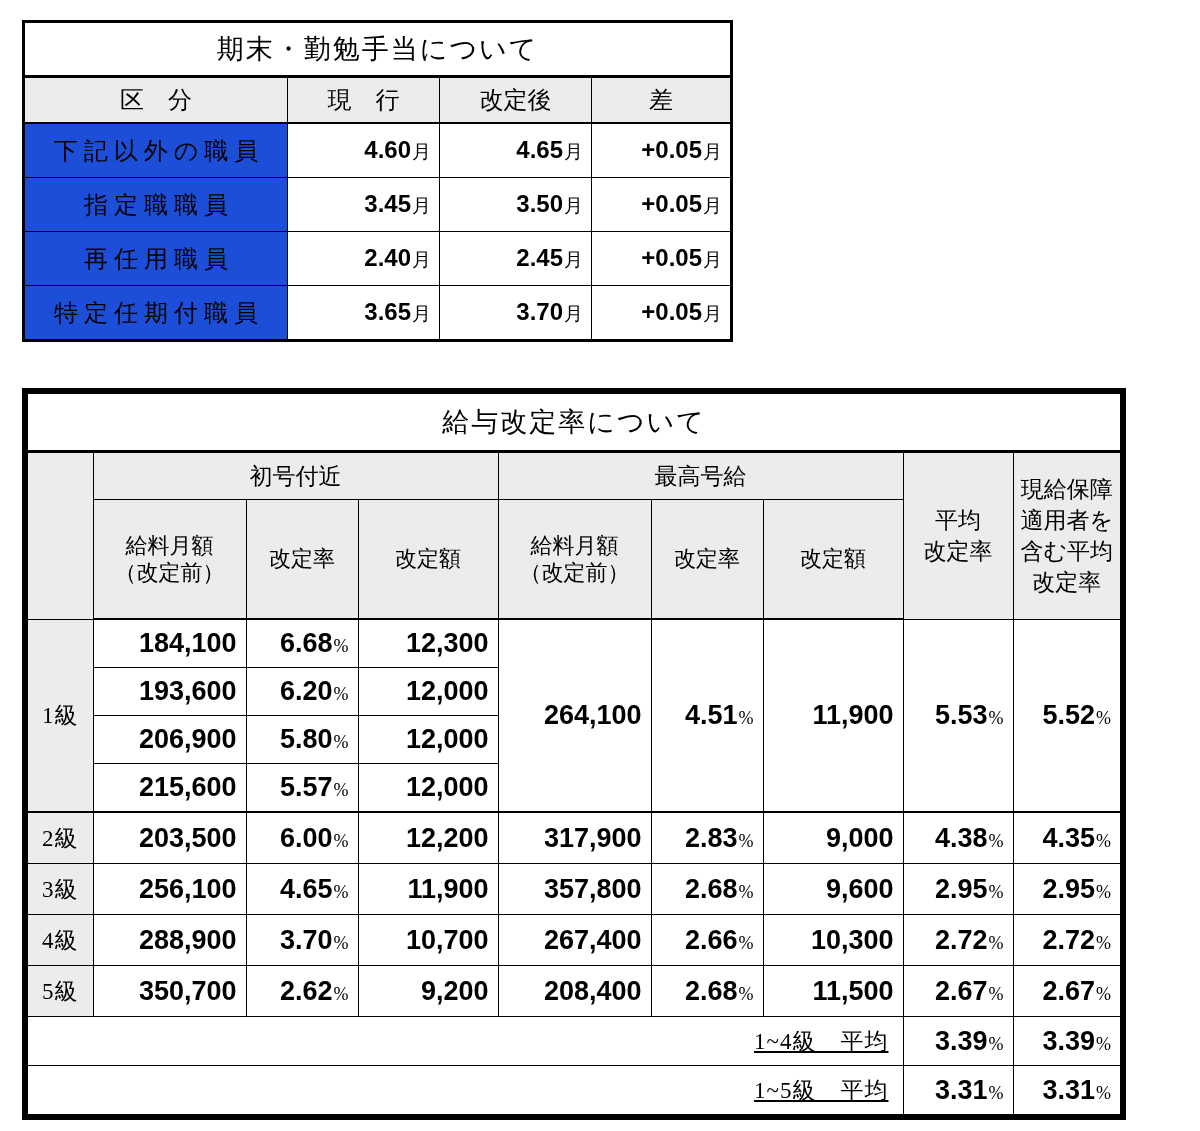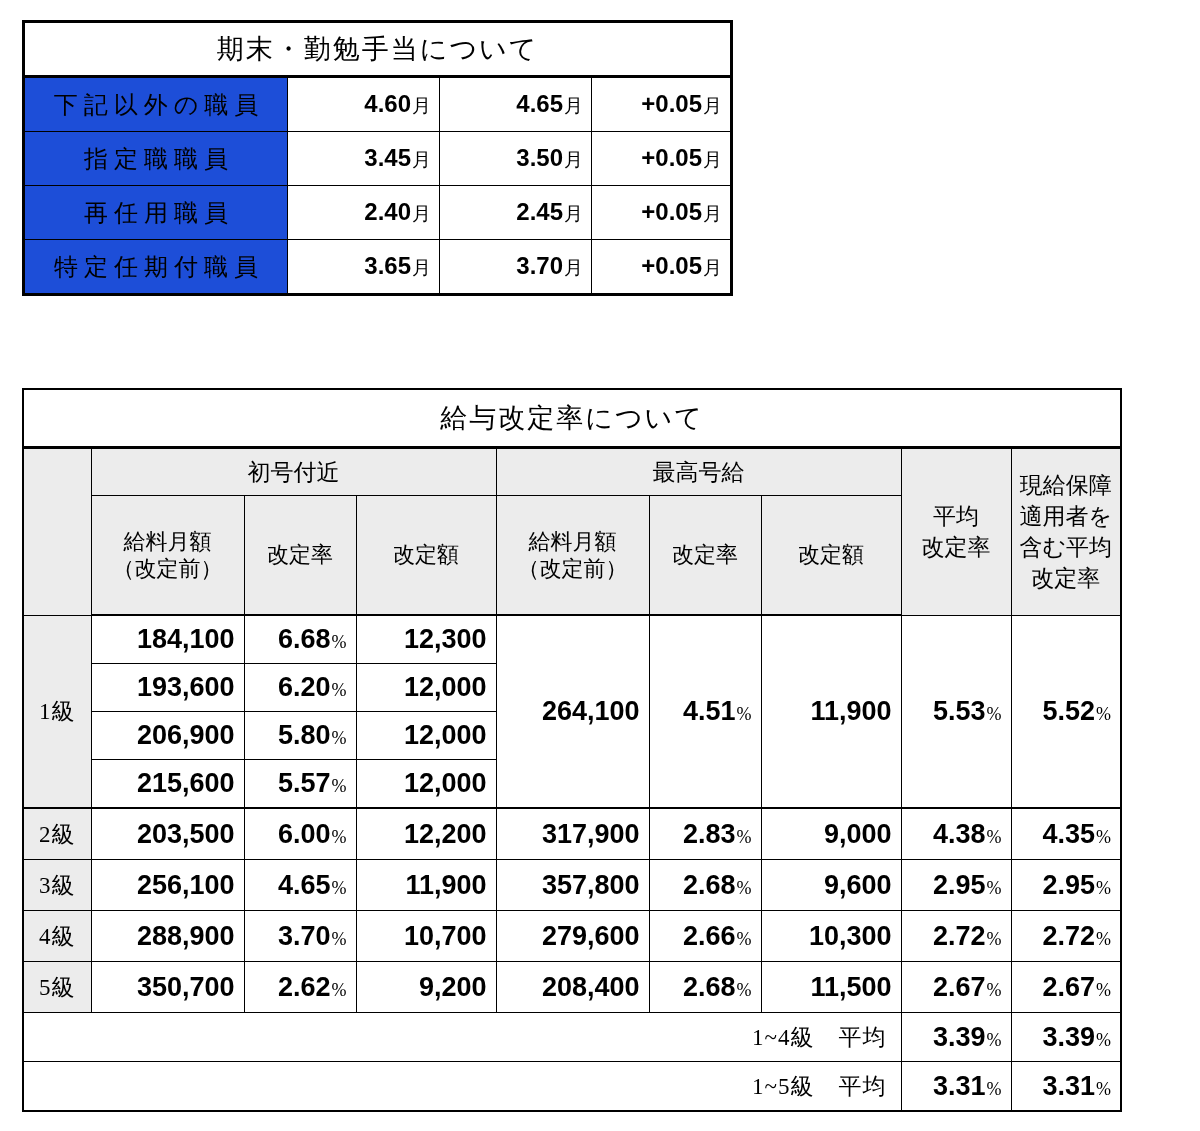--- a/index.html
+++ b/index.html
@@ -89,21 +89,21 @@
 
   
   .table2-wrap {
     position: absolute;
     left: 22px;
     top: 388px;
     width: 1156px;
   }
   .t2 {
     width: 976px;
-    border: 2px solid #000000;
+    border: 6px solid #000000;
   }
   .t2 td, .t2 th {
     border: 1px solid #000;
     text-align: center;
     vertical-align: middle;
     font-weight: normal;
     padding: 0;
     font-size: 22px;
   }
   .t2 .title-row td {
@@ -137,20 +137,21 @@
     margin-left: 1px;
   }
   .t2 .drow td { height: 50px; }
   .t2 .g1row td { height: 47px; }
   .t2 .avgrow td { height: 48px; }
   .t2 .avglabel {
     text-align: right;
     padding-right: 14px;
     font-size: 23px;
     letter-spacing: 1px;
+    text-decoration: underline;
   }
   .t2 .topthick { border-top: 2px solid #000; }
 
   
   .t2 col.g  { width: 68px; }
   .t2 col.a1 { width: 153px; }
   .t2 col.a2 { width: 112px; }
   .t2 col.a3 { width: 140px; }
   .t2 col.b1 { width: 153px; }
   .t2 col.b2 { width: 112px; }
@@ -167,20 +168,26 @@
     <table class="t1">
       <colgroup>
         <col class="c1">
           <col class="c2">
           <col class="c3">
           <col class="c4">
       </colgroup>
       <tbody>
         <tr class="title-row">
           <td colspan="4">期末・勤勉手当について</td>
+        </tr>
+        <tr class="head-row">
+          <td>区　分</td>
+          <td>現　行</td>
+          <td>改定後</td>
+          <td>差</td>
         </tr>
 
         <tr class="data-row">
           <td class="kubun">下記以外の職員</td>
           <td class="num"><span>4.60</span><span class="unit">月</span></td>
           <td class="num"><span>4.65</span><span class="unit">月</span></td>
           <td class="num"><span>+0.05</span><span class="unit">月</span></td>
         </tr>
         <tr class="data-row">
           <td class="kubun">指定職職員</td>
@@ -302,21 +309,21 @@
           <td class="num">9,600</td>
           <td class="num"><span>2.95</span><span class="unit">%</span></td>
           <td class="num"><span>2.95</span><span class="unit">%</span></td>
         </tr>
 
         <tr class="drow">
           <td class="gradecell">4級</td>
           <td class="num">288,900</td>
           <td class="num"><span>3.70</span><span class="unit">%</span></td>
           <td class="num">10,700</td>
-          <td class="num">279,600</td>
+          <td class="num">267,400</td>
           <td class="num"><span>2.66</span><span class="unit">%</span></td>
           <td class="num">10,300</td>
           <td class="num"><span>2.72</span><span class="unit">%</span></td>
           <td class="num"><span>2.72</span><span class="unit">%</span></td>
         </tr>
 
         <tr class="drow">
           <td class="gradecell">5級</td>
           <td class="num">350,700</td>
           <td class="num"><span>2.62</span><span class="unit">%</span></td>

